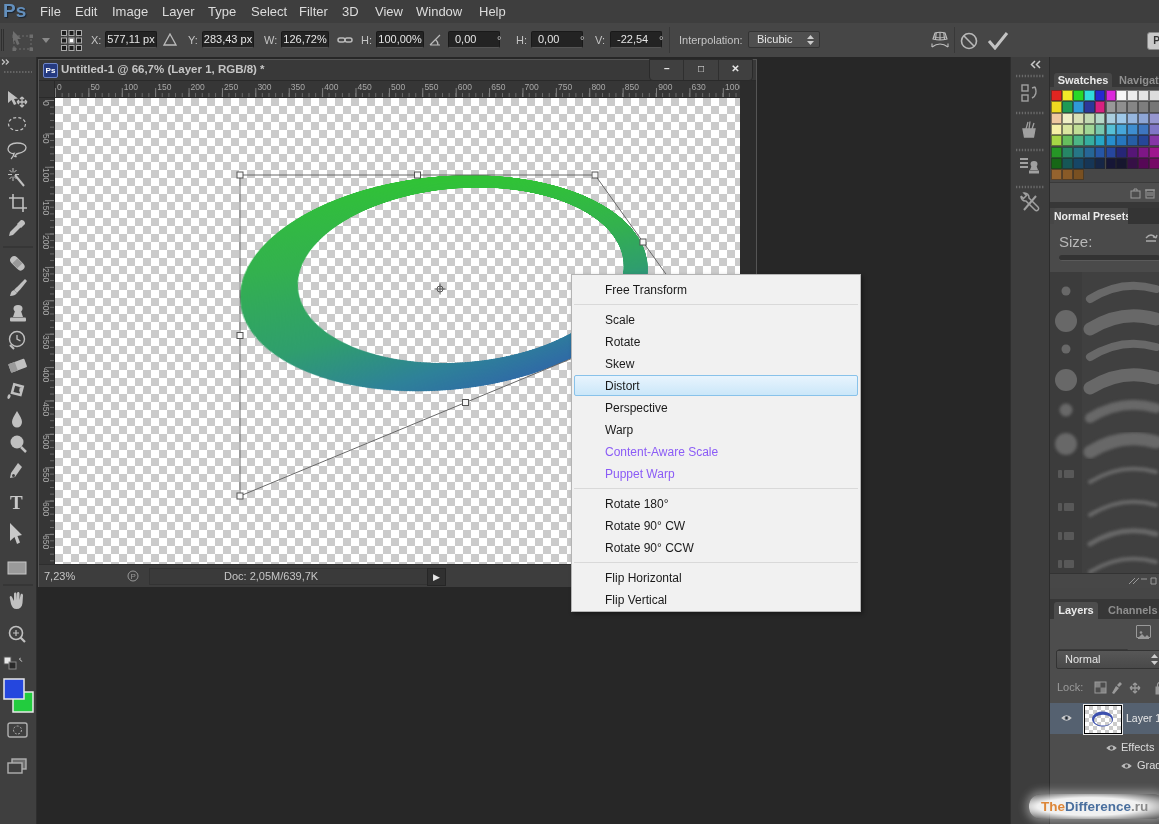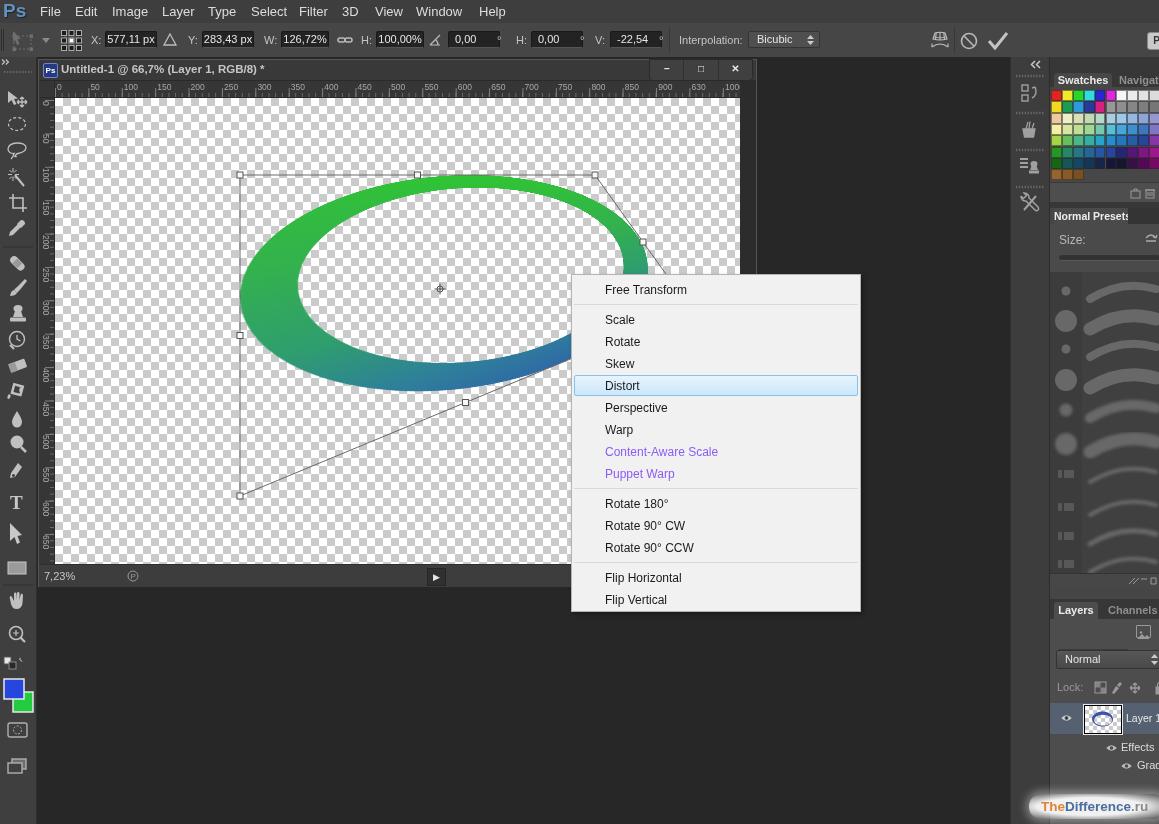--- a/index.html
+++ b/index.html
@@ -88,21 +88,21 @@
   #swtab2{position:absolute;left:64px;top:17px;color:#909090;font-size:11px;font-weight:bold;padding-left:5px;}
   #swgrid{position:absolute;left:0;top:33px;width:110px;height:92px;background:#474747;}
   .swc{position:absolute;width:10.9px;height:11.3px;box-shadow:inset 0 0 0 1px rgba(40,40,40,.55);}
   #swfoot{position:absolute;left:0;top:125px;width:110px;height:20px;background:#4e4e4e;border-top:1px solid #3a3a3a;}
   
   #bptop{position:absolute;left:0;top:145px;width:110px;height:6px;background:#373737;}
   #bptab{position:absolute;left:4px;top:151px;width:74px;height:16px;background:#4a4a4a;border-radius:3px 3px 0 0;
           color:#ececec;font-size:10.5px;font-weight:bold;text-align:center;line-height:17px;white-space:nowrap;}
   #bptabbg{position:absolute;left:78px;top:151px;width:32px;height:16px;background:#343434;}
   #bpbody{position:absolute;left:0;top:167px;width:110px;height:48px;background:#4a4a4a;}
-  #bpbody .sz{position:absolute;left:9px;top:9px;font-size:12px;color:#b8b8b8;}
+  #bpbody .sz{position:absolute;left:9px;top:9px;font-size:15px;color:#b8b8b8;}
   #bpslider{position:absolute;left:9px;top:31px;width:101px;height:5px;background:#333;border-radius:3px;border-bottom:1px solid #5a5a5a;}
   #bparea{position:absolute;left:0;top:215px;width:110px;height:301px;background:#404040;overflow:hidden;}
   #bpfoot{position:absolute;left:0;top:516px;width:110px;height:14px;background:#474747;border-top:1px solid #333;}
   
   #lytabs{position:absolute;left:0;top:542px;width:110px;height:20px;background:#373737;}
   #lytab1{position:absolute;left:4px;top:545px;width:44px;height:17px;background:#4d4d4d;border-radius:3px 3px 0 0;
           color:#ececec;font-size:11px;font-weight:bold;text-align:center;line-height:16px;}
   #lytab2{position:absolute;left:52px;top:547px;color:#8e8e8e;font-size:11px;font-weight:bold;padding-left:6px;}
   #lybody{position:absolute;left:0;top:562px;width:110px;height:205px;background:#4d4d4d;}
   #kindbox{position:absolute;left:7px;top:6px;width:70px;height:16px;background:#000000;border:1px solid #3a3a3a;
@@ -429,20 +429,23 @@
   </g>
 </svg>
   </div>
   <div id="gutter"></div>
   <div id="docstatus">
     <div class="z">7,23%</div>
     <svg style="position:absolute;left:88px;top:5px" width="12" height="12">
         <circle cx="6" cy="6" r="5" fill="none" stroke="#999" stroke-width="1"></circle>
         <text x="3.5" y="9" font-size="8" fill="#999">P</text>
       </svg>
+    <div class="doc">
+        <span>Doc: 2,05M/639,7K</span>
+      </div>
     <div class="arr">▶</div>
   </div>
 </div>
 
 <div class="abs" id="ctxmenu">
   <div id="cmhl"></div>
   <div class="cmi" style="top:8px">Free Transform</div>
   <div class="cmsep" style="top:29px"></div>
   <div class="cmi" style="top:38px">Scale</div>
   <div class="cmi" style="top:60px">Rotate</div>

